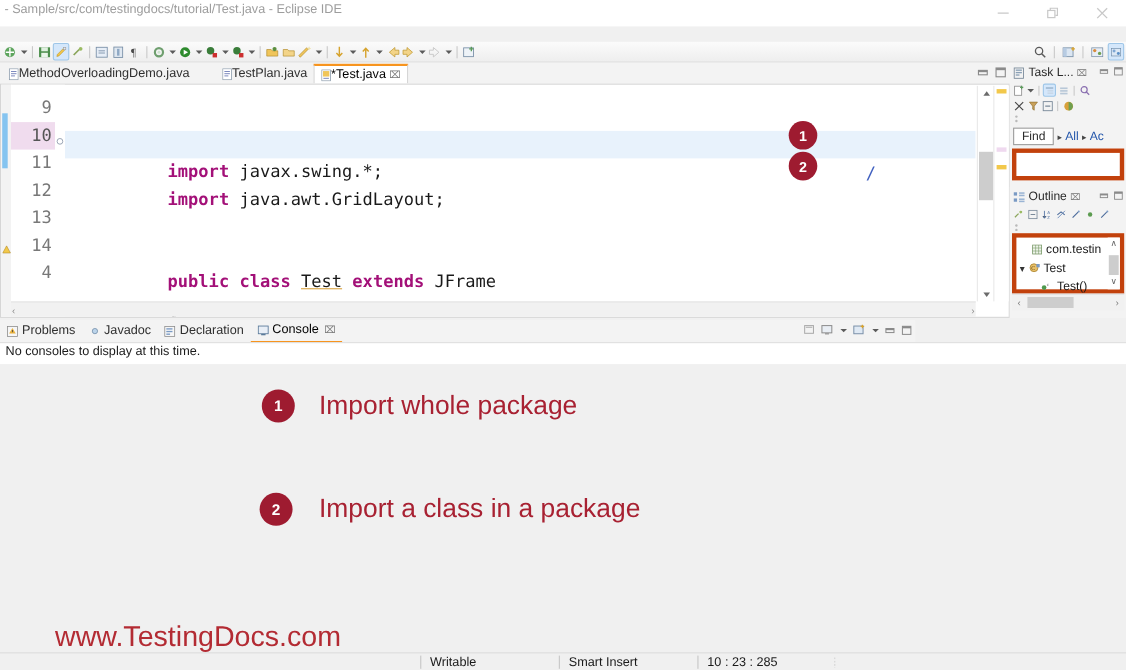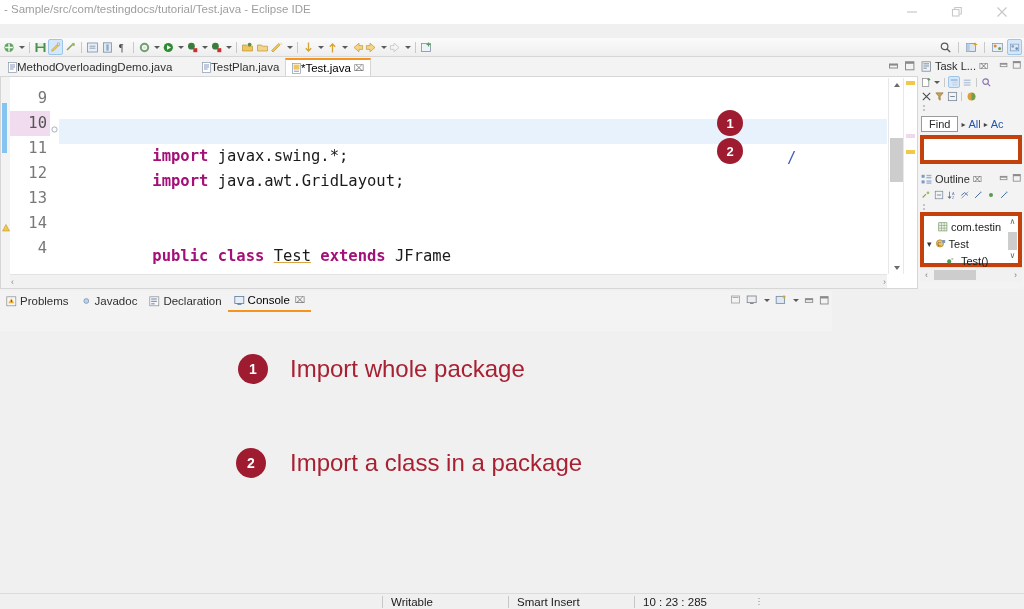--- a/index.html
+++ b/index.html
@@ -705,33 +705,37 @@
       <div class="tb-arrow" style="width:9px;height:12px;"></div>
       <svg width="11" height="11" viewBox="0 0 12 12">
           <rect x="1.5" y="4" width="8" height="4" fill="none" stroke="#8a8a8a" stroke-width="1"></rect>
           <rect x="1.5" y="4" width="8" height="1.6" fill="#8a8a8a"></rect>
         </svg>
       <svg width="11" height="11" viewBox="0 0 12 12">
           <rect x="1.5" y="1.8" width="8.4" height="8" fill="none" stroke="#8a8a8a" stroke-width="1"></rect>
           <rect x="1.5" y="1.8" width="8.4" height="2" fill="#8a8a8a"></rect>
         </svg>
     </div>
+    <div class="cbody">
+      <div class="cmsg">No consoles to display at this time.</div>
+    </div>
   </div>
 
   <div class="annot">
     <div class="annot-row" style="left:238px;top:24px;">
       <div class="badge big">1</div>
       <div class="annot-text" style="margin-left:52px;">Import whole package</div>
     </div>
     <div class="annot-row" style="left:236px;top:118px;">
       <div class="badge big">2</div>
       <div class="annot-text" style="margin-left:54px;">Import a class in a package</div>
     </div>
   </div>
 
+  <div class="watermark">www.TestingDocs.com</div>
 
   <div class="statusbar">
     <div class="sb-div" style="left:382px;"></div>
     <div class="sb-cell" style="left:383px;">Writable</div>
     <div class="sb-div" style="left:508px;"></div>
     <div class="sb-cell" style="left:509px;">Smart Insert</div>
     <div class="sb-div" style="left:634px;"></div>
     <div class="sb-cell" style="left:635px;">10 : 23 : 285</div>
     <div class="sb-dots" style="left:758px;"></div>
   </div>

